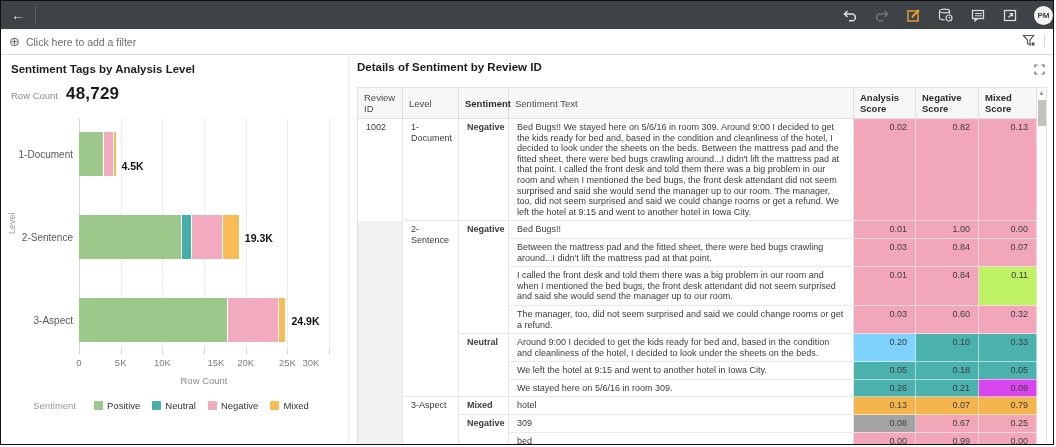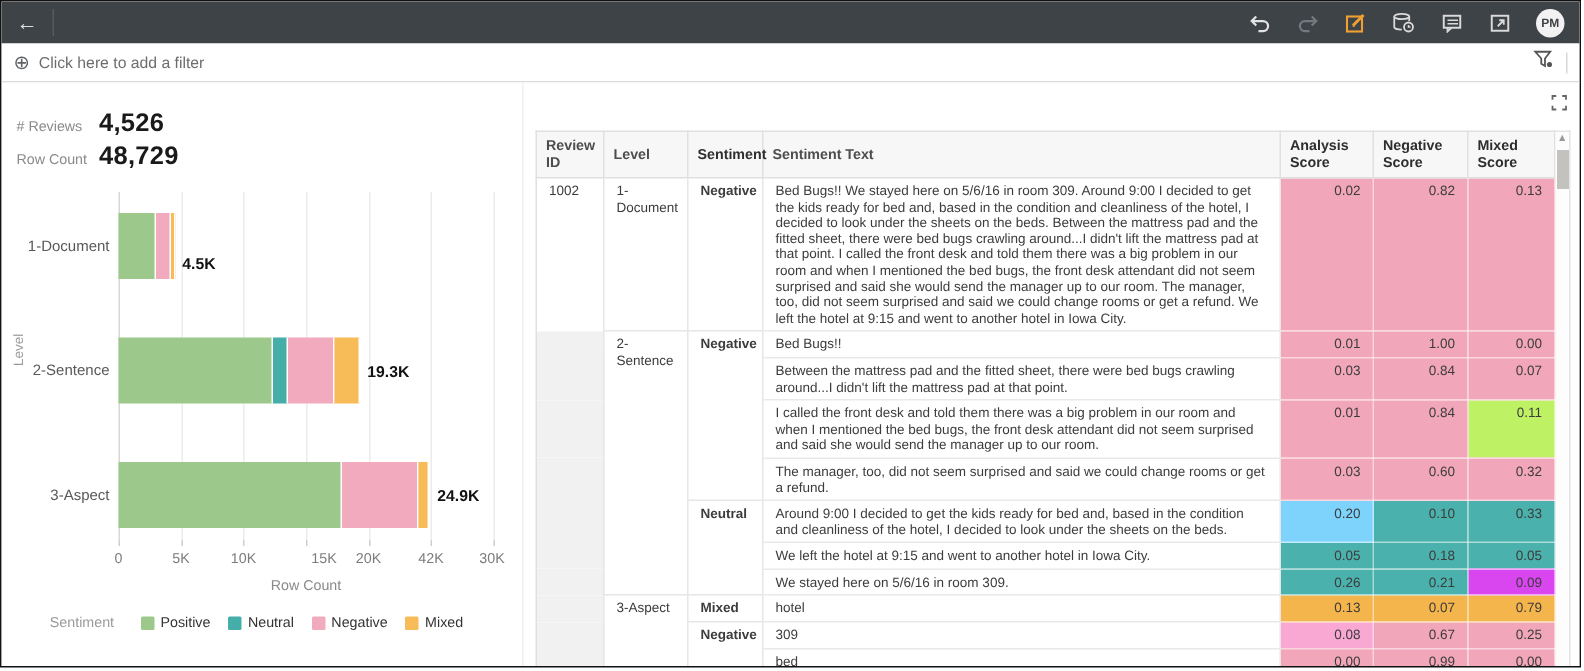--- a/index.html
+++ b/index.html
@@ -4,21 +4,21 @@
 <style>
   * { box-sizing: border-box; margin: 0; padding: 0; }
   html,body { width: 1056px; height: 447px; font-family: "Liberation Sans", "DejaVu Sans", sans-serif; background:#fff; }
   .frame { width: 1054px; height: 445px; border: 1px solid #111; display: flex; flex-direction: column; overflow: hidden; background:#fff; }
 
   
   .topbar { height: 28px; background: #3e4348; display: flex; align-items: center; flex-shrink: 0; color:#e9e9e9; }
   .back-btn { width: 34px; text-align:center; font-size: 14px; color:#dcdcdc; cursor:pointer; }
   .topbar-divider { width:1px; height:18px; background:#565b60; margin-right: 12px; }
   .topbar-title { font-size: 12.5px; font-weight: bold; color:#fff; letter-spacing:.2px; }
-  .topbar-right { margin-left:auto; display:flex; align-items:center; gap: 17px; padding-right: 10px; }
+  .topbar-right { margin-left:auto; display:flex; align-items:center; gap: 17px; }
   .tb-icon { width: 15px; height: 15px; display:flex; align-items:center; justify-content:center; font-size: 13px; cursor:pointer; }
   .tb-icon svg { display:block; }
   .avatar { width: 19px; height: 19px; border-radius: 50%; background: #f2f2f2; color:#3e4348; font-size: 8px; font-weight: bold; display:flex; align-items:center; justify-content:center; cursor:pointer; }
 
   
   .filterbar { height: 26px; background:#fff; border-bottom: 1px solid #dcdcdc; display:flex; align-items:center; padding: 0 8px; flex-shrink:0; }
   .filter-add { display:flex; align-items:center; gap:6px; color:#6d6d6d; font-size: 10.5px; cursor:pointer; }
   .filter-add .plus-circle { font-size: 13px; line-height: 13px; color:#5f6368; }
   .filterbar-right { margin-left:auto; display:flex; align-items:center; gap:8px; }
   .filter-funnel { cursor:pointer; }
@@ -53,21 +53,21 @@
   .chart-legend { position:absolute; top: 284px; width: 320px; }
   .legend-title { color:#9a9a9a; margin-right: 6px; }
   .legend-item { display:flex; align-items:center; gap: 4px; cursor:pointer; }
   .legend-swatch { width: 9px; height: 9px; border-radius: 1px; }
 
   
   .table-header-row { display:flex; align-items:flex-start; }
   .expand-btn { margin-left:auto; margin-right: 2px; cursor:pointer; }
   .table-wrap { display:flex; margin-top: 8px; align-items: stretch; }
   table.sent { border-collapse: collapse; table-layout: fixed; width: 679px; }
-  table.sent th { background:#f7f7f7; border: 1px solid #e0e0e0; font-size: 9.5px; font-weight: bold; color:#4d4d4d; text-align:left; padding: 4px 6px; height: 21px; }
+  table.sent th { background:#f7f7f7; border: 1px solid #e0e0e0; font-size: 9.5px; font-weight: normal; color:#4d4d4d; text-align:left; padding: 4px 6px; height: 21px; }
   table.sent th.bold { font-weight: bold; color:#2e2e2e; }
   table.sent td { font-size: 9px; color:#3c3c3c; vertical-align: top; padding: 3px 8px; line-height: 10.6px; }
   td.cell-id { border-right: 1px solid #e6e6e6; border-bottom: 0; background:#fff; color:#444; font-size: 9.5px; }
   td.cell-id-cont { border-right: 1px solid #e6e6e6; border-bottom: 0; background:#f1f1f1; }
   td.cell-level { border-right: 1px solid #e6e6e6; border-bottom: 1px solid #e6e6e6; color:#444; font-size: 9.5px; background:#fff; }
   td.cell-sent { border-right: 1px solid #e6e6e6; border-bottom: 1px solid #e6e6e6; font-weight: bold; color:#2e2e2e; font-size: 9.5px; background:#fff; }
   td.cell-text { border-right: 1px solid #e6e6e6; border-bottom: 1px solid #e9e9e9; background:#fff; cursor: default; }
   td.cell-score { text-align: right; padding-right: 17px; font-size: 9.5px; color:#333; border-bottom: 1px solid rgba(255,255,255,.55); border-right: 1px solid rgba(255,255,255,.5); vertical-align: middle; }
   table.sent { border: 1px solid #e0e0e0; }
 
@@ -142,25 +142,22 @@
             <circle cx="11" cy="10" r="1.7" fill="#555"></circle>
           </svg>
       </div>
       <div class="filterbar-sep"></div>
     </div>
   </div>
 
   <div class="content">
 
     <div class="panel-left">
+      <div class="viz-title">Sentiment Tags by Analysis Level</div>
       <div class="kpis">
-        <div class="kpi-row">
-          <span class="kpi-label"># Reviews</span>
-          <span class="kpi-value">4,526</span>
-        </div>
         <div class="kpi-row">
           <span class="kpi-label">Row Count</span>
           <span class="kpi-value">48,729</span>
         </div>
       </div>
       <div class="chart" id="chart">
           <div class="gridline zero" style="left: 68px;"></div>
           <div class="tickmark" style="left: 68px;"></div>
           <div class="x-tick" style="left: 68px;">0</div>
           <div class="gridline" style="left: 109.667px;"></div>
@@ -170,24 +167,24 @@
           <div class="tickmark" style="left: 151.333px;"></div>
           <div class="x-tick" style="left: 151.333px;">10K</div>
           <div class="gridline" style="left: 193px;"></div>
           <div class="tickmark" style="left: 193px;"></div>
           <div class="x-tick" style="left: 205px;">15K</div>
           <div class="gridline" style="left: 234.667px;"></div>
           <div class="tickmark" style="left: 234.667px;"></div>
           <div class="x-tick" style="left: 234.667px;">20K</div>
           <div class="gridline" style="left: 276.333px;"></div>
           <div class="tickmark" style="left: 276.333px;"></div>
-          <div class="x-tick" style="left: 276.333px;">42K</div>
+          <div class="x-tick" style="left: 276.333px;">25K</div>
           <div class="gridline" style="left: 318px;"></div>
           <div class="tickmark" style="left: 318px;"></div>
-          <div class="x-tick" style="left: 317px;">30K</div>
+          <div class="x-tick" style="left: 300px;">30K</div>
           <div class="cat-label" style="top: 33px; left: 2px;">1-Document</div>
           <div class="bar" style="left: 68px; top: 16px;">
             <div class="bar-seg" style="width: 25px; background: rgb(156, 201, 139);"></div>
             <div class="bar-seg" style="width: 10px; background: rgb(242, 171, 190);"></div>
             <div class="bar-seg" style="width: 2.5px; background: rgb(247, 187, 87);"></div>
           </div>
           <div class="bar-total" style="left: 110.5px; top: 44px;">4.5K</div>
           <div class="cat-label" style="top: 116px; left: 2px;">2-Sentence</div>
           <div class="bar" style="left: 68px; top: 99px;">
             <div class="bar-seg" style="width: 102.5px; background: rgb(156, 201, 139);"></div>
@@ -222,20 +219,21 @@
             <span class="legend-item">
               <span class="legend-swatch" style="background: rgb(247, 187, 87);"></span>
               <span>Mixed</span>
             </span>
           </div>
         </div>
     </div>
 
     <div class="panel-right">
       <div class="table-header-row">
+        <div class="viz-title">Details of Sentiment by Review ID</div>
         <div class="expand-btn">
           <svg width="11" height="11" viewBox="0 0 11 11">
               <path d="M1 3.5 V1 h2.5 M7.5 1 H10 v2.5 M10 7.5 V10 H7.5 M3.5 10 H1 V7.5" fill="none" stroke="#666" stroke-width="1.2"></path>
             </svg>
         </div>
       </div>
       <div class="table-wrap">
         <table class="sent">
           <colgroup>
             <col style="width:45px">
@@ -325,21 +323,21 @@
                 <td class="cell-sent" rowspan="1">Mixed</td>
                 <td class="cell-text">hotel</td>
                 <td class="cell-score" style="background: rgb(245, 181, 77);">0.13</td>
                 <td class="cell-score" style="background: rgb(245, 181, 77);">0.07</td>
                 <td class="cell-score" style="background: rgb(245, 181, 77);">0.79</td>
               </tr>
               <tr>
                 <td class="cell-id-cont"></td>
                 <td class="cell-sent" rowspan="3">Negative</td>
                 <td class="cell-text">309</td>
-                <td class="cell-score" style="background: #f9a8d4;">0.08</td>
+                <td class="cell-score" style="background: #a3a3a3;">0.08</td>
                 <td class="cell-score" style="background: rgb(242, 166, 186);">0.67</td>
                 <td class="cell-score" style="background: rgb(242, 166, 186);">0.25</td>
               </tr>
               <tr>
                 <td class="cell-id-cont"></td>
                 <td class="cell-text">bed</td>
                 <td class="cell-score" style="background: rgb(242, 166, 186);">0.00</td>
                 <td class="cell-score" style="background: rgb(242, 166, 186);">0.99</td>
                 <td class="cell-score" style="background: rgb(242, 166, 186);">0.00</td>
               </tr>

